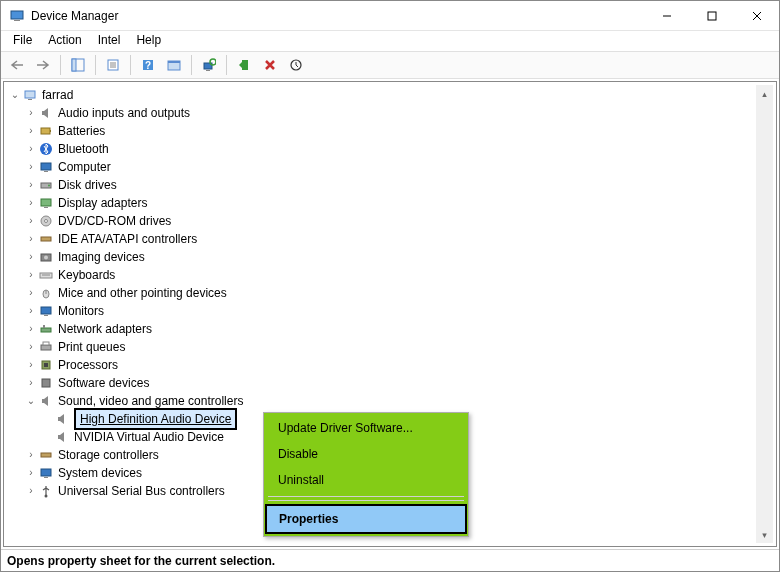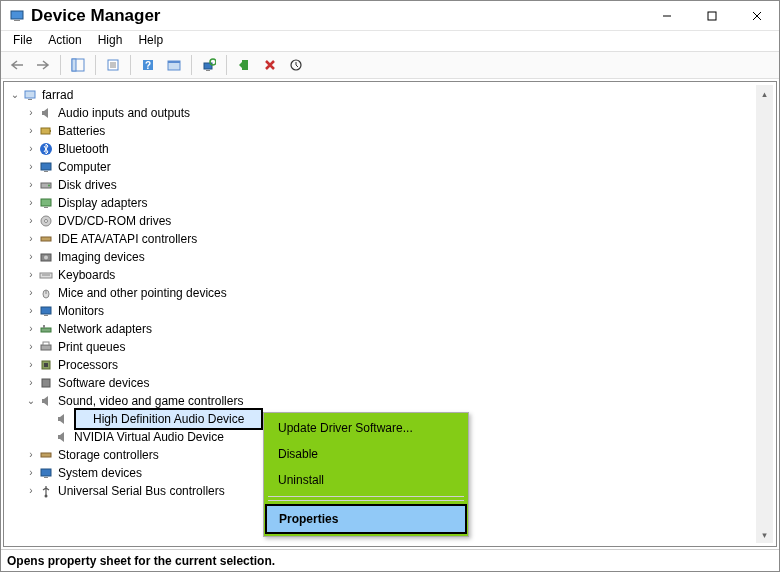--- a/index.html
+++ b/index.html
@@ -18,21 +18,21 @@
   
   .titlebar {
     height: 30px;
     display: flex;
     align-items: center;
     padding: 0 0 0 8px;
     background: #fff;
     border-bottom: 1px solid #e5e5e5;
   }
   .titlebar-icon { width: 16px; height: 16px; margin-right: 6px; }
-  .titlebar-title { flex: 1; font-size: 17px; font-weight: bold; }
+  .titlebar-title { flex: 1; font-size: 12px; }
   .winbtns { display: flex; }
   .winbtn {
     width: 45px; height: 29px;
     display: flex; align-items: center; justify-content: center;
     font-size: 10px;
   }
   .winbtn svg { stroke: #000; stroke-width: 1; fill: none; }
   
   .menubar {
     height: 20px;
@@ -89,21 +89,22 @@
     width: 16px; height: 16px;
     display: inline-flex; align-items: center; justify-content: center;
     margin-right: 4px;
   }
   .lbl { }
   .selected {
     background: #d6eaff;
   }
   .highlightbox {
     border: 2px solid #000;
-    padding: 0 17px;
+    padding: 0 4px;
+    text-decoration: underline;
   }
   
   .ctx {
     position: absolute;
     left: 262px;
     top: 333px;
     width: 206px;
     background: #84cc16;
     border: 1px solid #adadad;
     box-shadow: 2px 2px 4px rgba(0,0,0,0.25);
@@ -174,21 +175,21 @@
           <line x1="1" y1="1" x2="9" y2="9"></line>
           <line x1="9" y1="1" x2="1" y2="9"></line>
         </svg>
       </div>
   </div>
 </div>
 
 <div class="menubar">
   <span>File</span>
   <span>Action</span>
-  <span>High</span>
+  <span>Intel</span>
   <span>Help</span>
 </div>
 
 <div class="toolbar">
   <div class="tbtn">
       <svg width="16" height="12">
         <path d="M8 2 L3 6 L8 10 M3 6 H14" stroke="#888" fill="none" stroke-width="1.5"></path>
       </svg>
     </div>
   <div class="tbtn">

